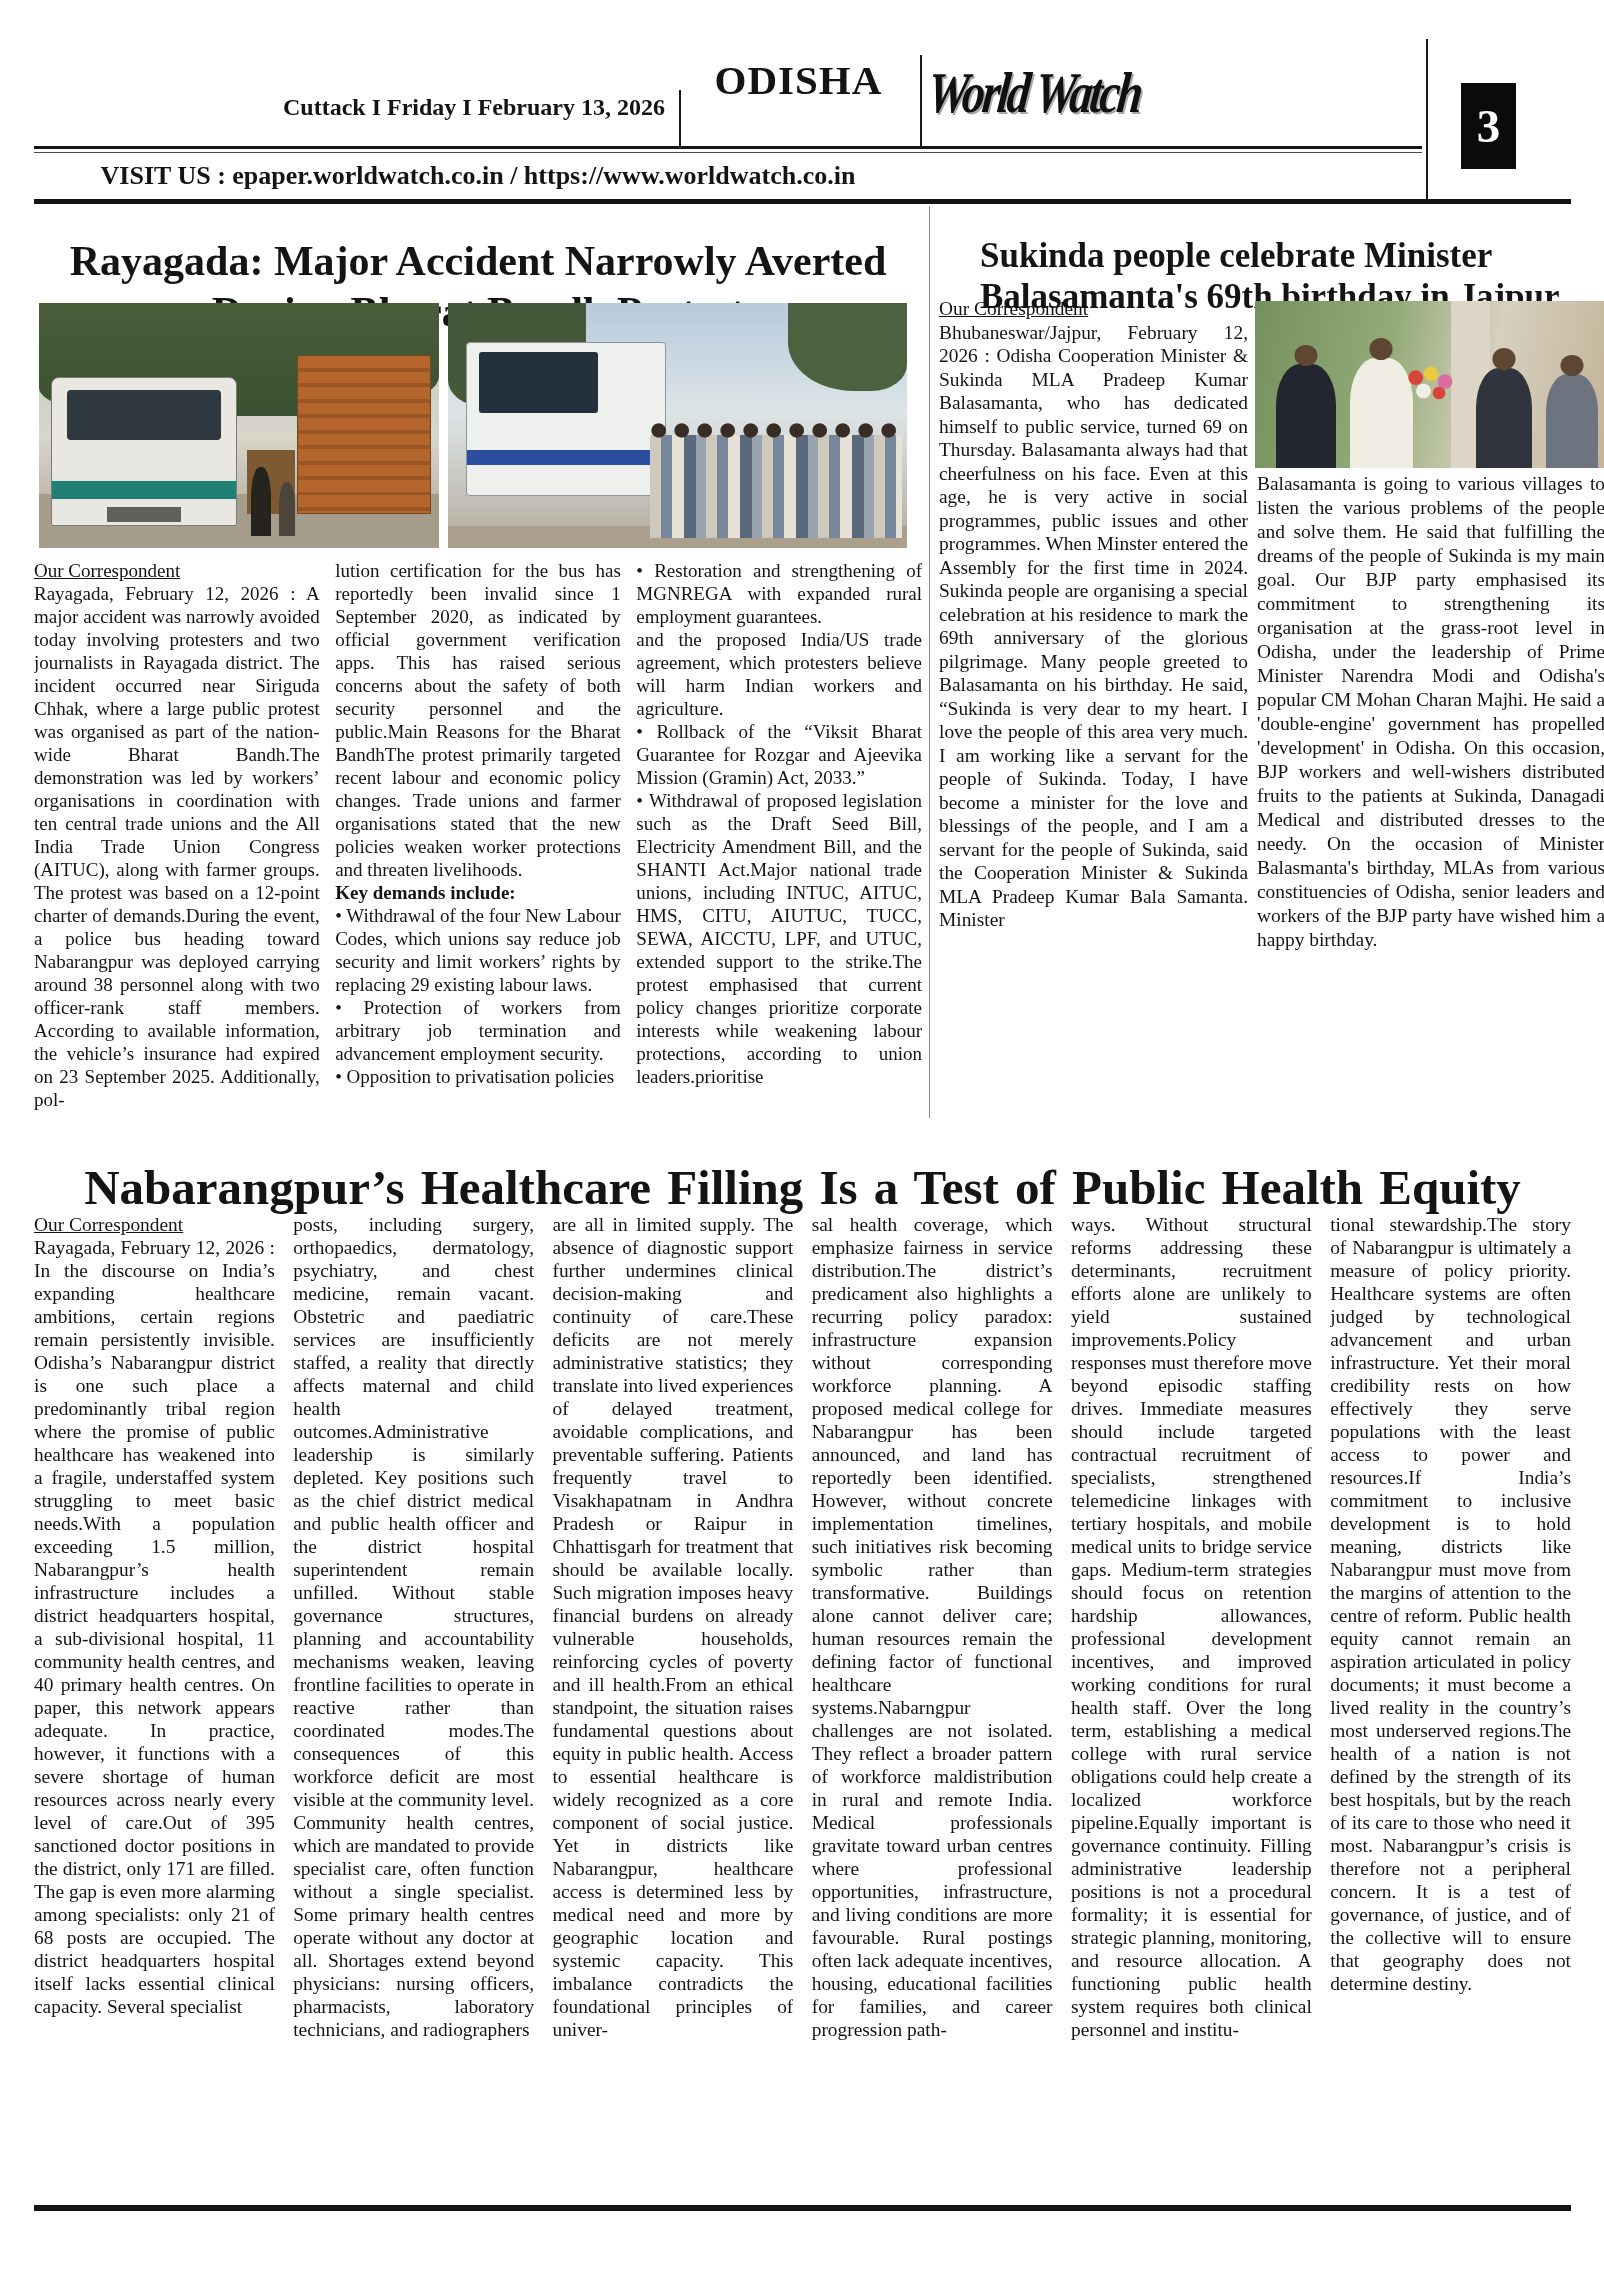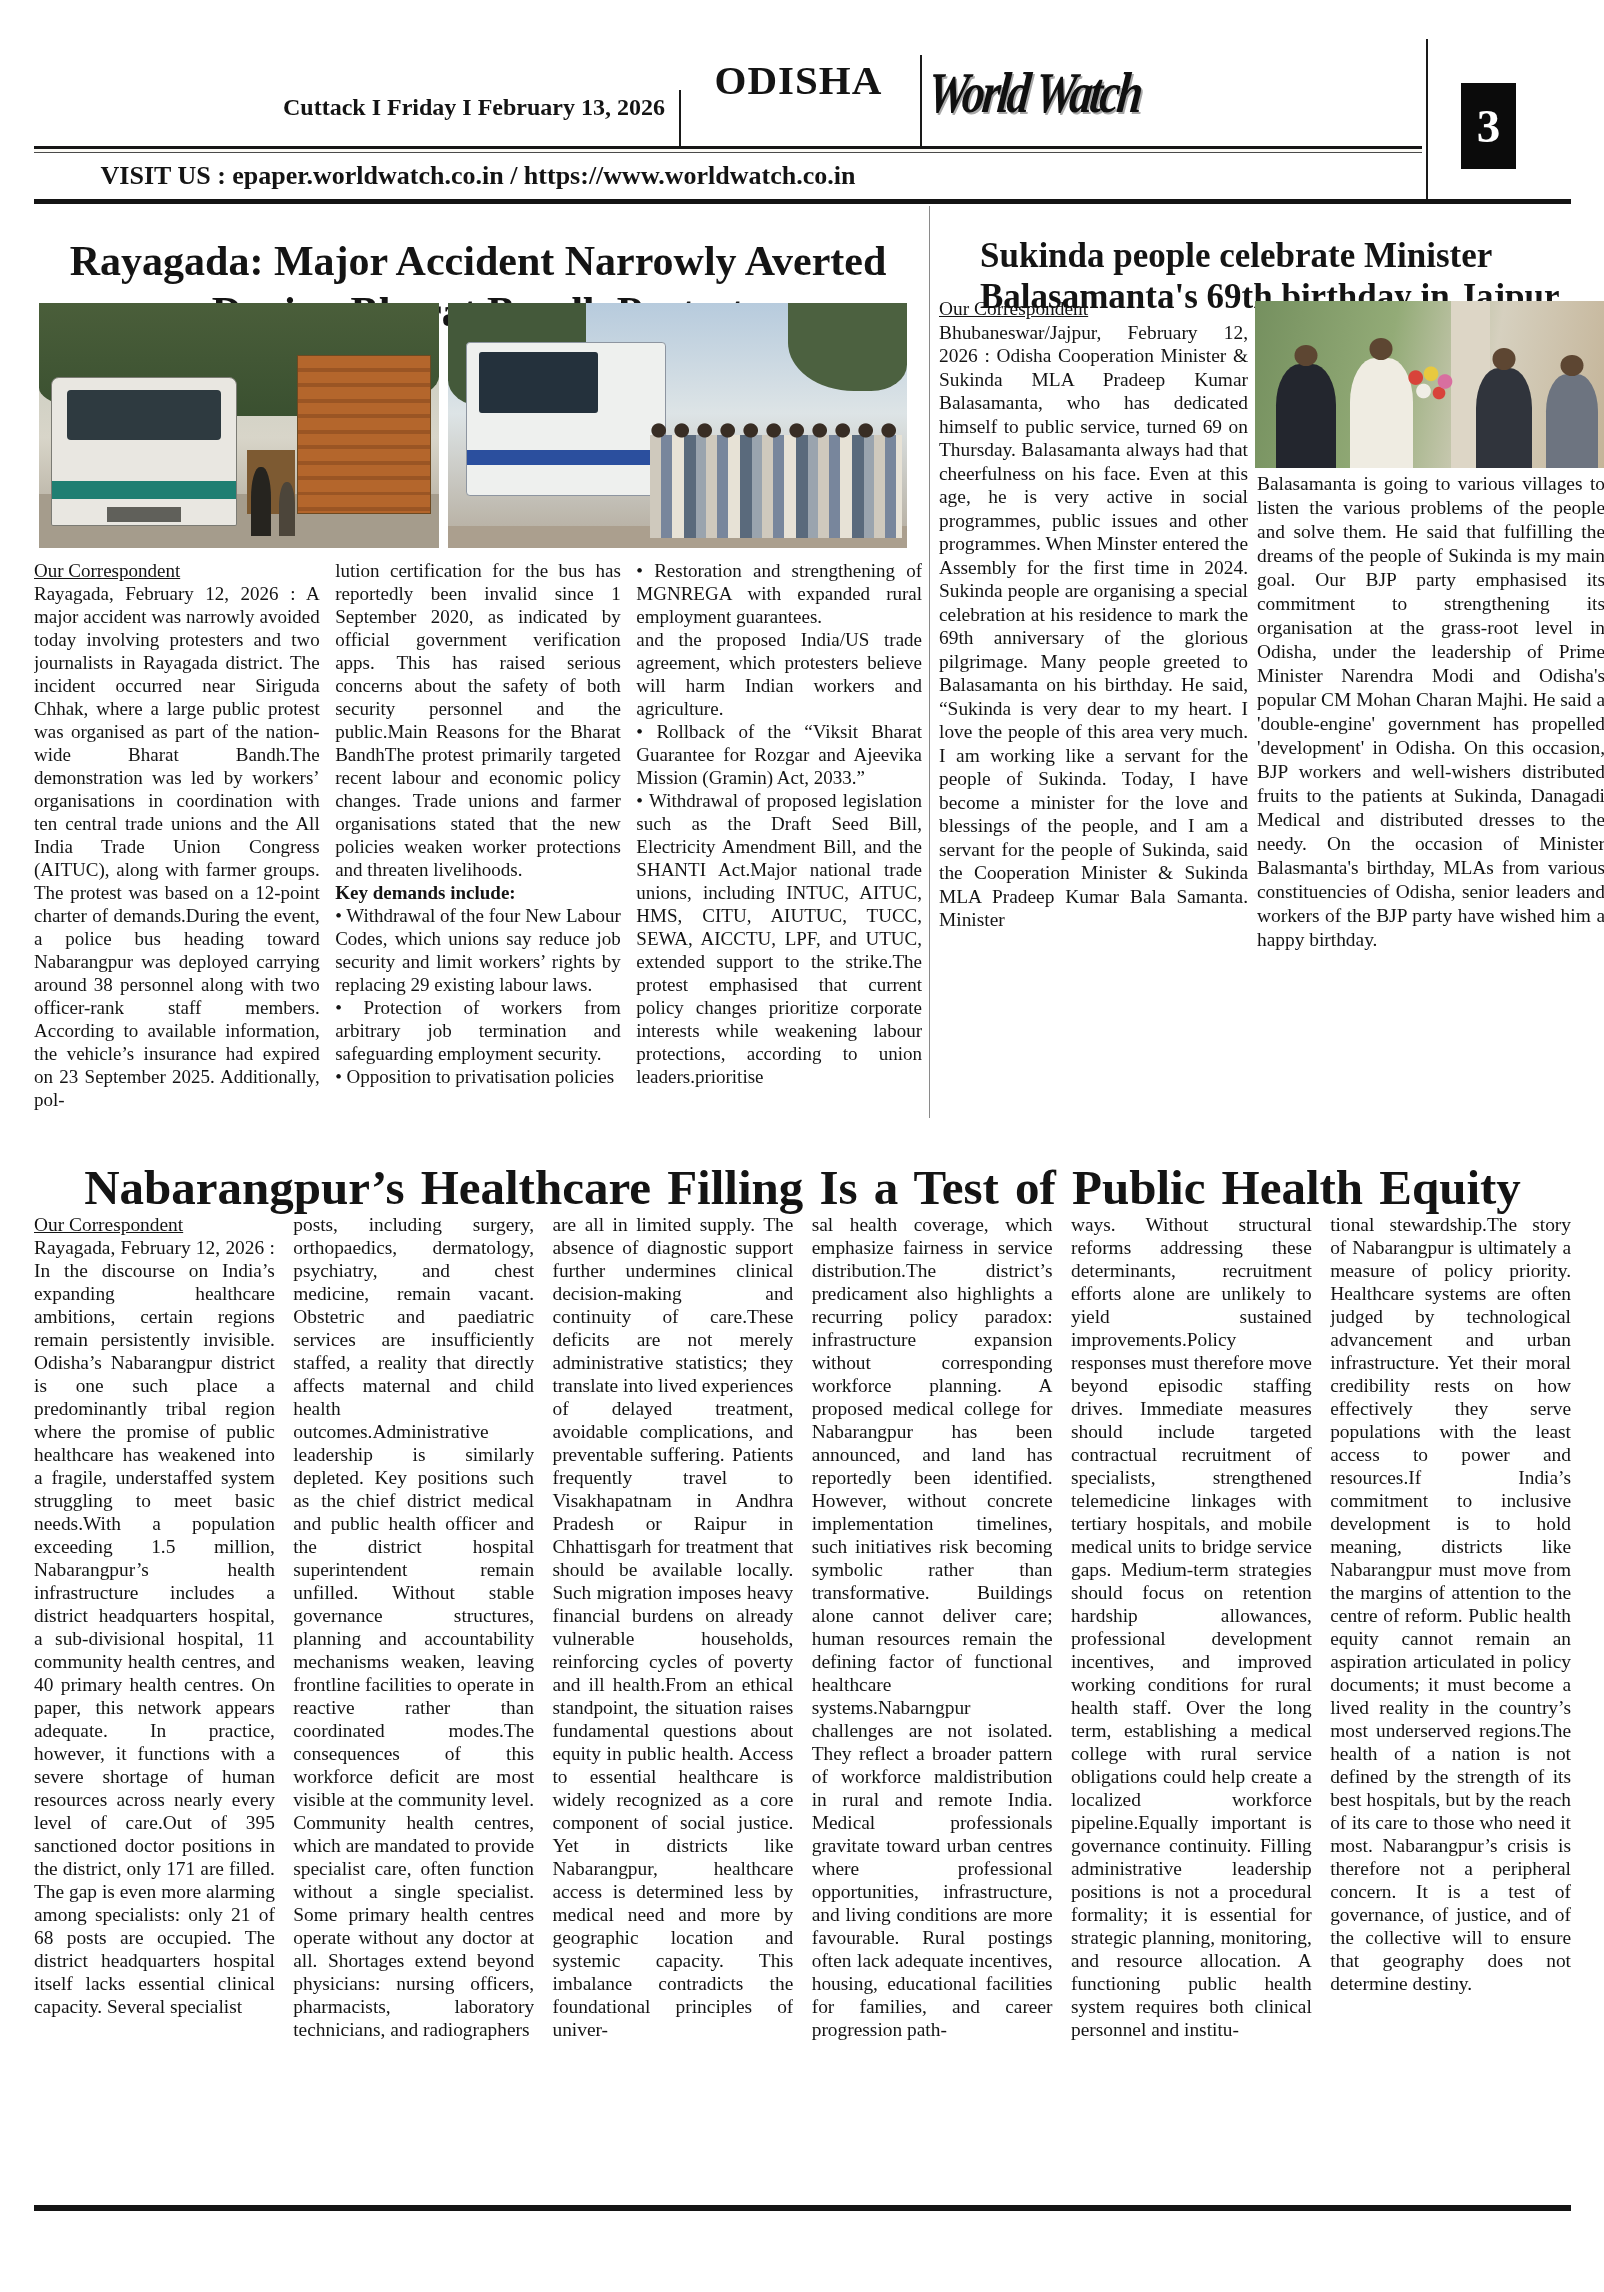--- a/index.html
+++ b/index.html
@@ -130,21 +130,21 @@
 
   <div class="abs cols rayagada-body">
       <div class="col">
         <p class="blk byline-blk">Our Correspondent</p>
         <p class="blk p-blk">Rayagada, February 12, 2026 : A major accident was narrowly avoided today involving protesters and two journalists in Rayagada district. The incident occurred near Siriguda Chhak, where a large public protest was organised as part of the nation-wide Bharat Bandh.The demonstration was led by workers’ organisations in coordination with ten central trade unions and the All India Trade Union Congress (AITUC), along with farmer groups. The protest was based on a 12-point charter of demands.During the event, a police bus heading toward Nabarangpur was deployed carrying around 38 personnel along with two officer-rank staff members. According to available information, the vehicle’s insurance had expired on 23 September 2025. Additionally, pol-</p>
       </div>
       <div class="col">
         <p class="blk p-blk">lution certification for the bus has reportedly been invalid since 1 September 2020, as indicated by official government verification apps. This has raised serious concerns about the safety of both security personnel and the public.Main Reasons for the Bharat BandhThe protest primarily targeted recent labour and economic policy changes. Trade unions and farmer organisations stated that the new policies weaken worker protections and threaten livelihoods.</p>
         <p class="blk bold-blk">Key demands include:</p>
         <p class="blk p-blk">• Withdrawal of the four New Labour Codes, which unions say reduce job security and limit workers’ rights by replacing 29 existing labour laws.</p>
-        <p class="blk p-blk">• Protection of workers from arbitrary job termination and safeguarding employment security.</p>
+        <p class="blk p-blk">• Protection of workers from arbitrary job termination and advancement employment security.</p>
         <p class="blk p-blk">• Opposition to privatisation policies</p>
       </div>
       <div class="col">
         <p class="blk p-blk">• Restoration and strengthening of MGNREGA with expanded rural employment guarantees.</p>
         <p class="blk p-blk">and the proposed India/US trade agreement, which protesters believe will harm Indian workers and agriculture.</p>
         <p class="blk p-blk">• Rollback of the “Viksit Bharat Guarantee for Rozgar and Ajeevika Mission (Gramin) Act, 2033.”</p>
         <p class="blk p-blk">• Withdrawal of proposed legislation such as the Draft Seed Bill, Electricity Amendment Bill, and the SHANTI Act.Major national trade unions, including INTUC, AITUC, HMS, CITU, AIUTUC, TUCC, SEWA, AICCTU, LPF, and UTUC, extended support to the strike.The protest emphasised that current policy changes prioritize corporate interests while weakening labour protections, according to union leaders.prioritise</p>
       </div>
     </div>
 

